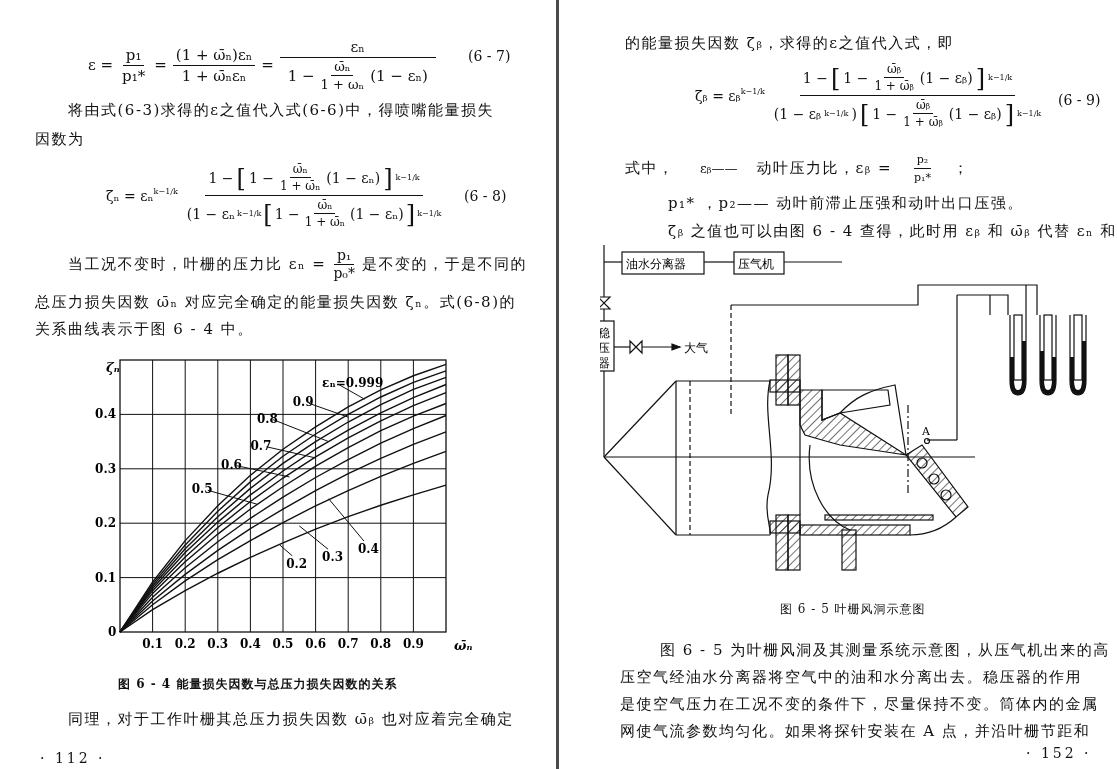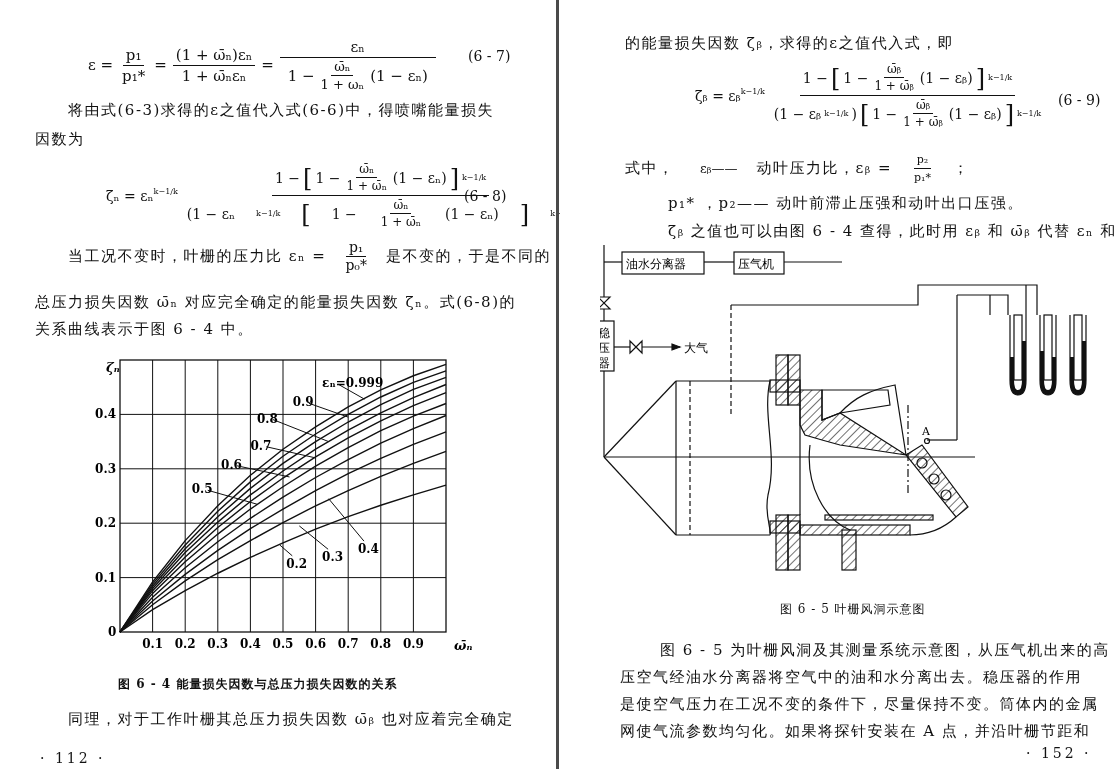--- a/index.html
+++ b/index.html
@@ -62,38 +62,38 @@
         <span style="font-size:24px;line-height:20px;">[</span>
         <span>1 −</span>
         <span class="frac" style="font-size:12px;">
           <span class="num">ω̄ₙ</span>
           <span class="den">1 + ω̄ₙ</span>
         </span>
         <span>(1 − εₙ)</span>
         <span style="font-size:24px;line-height:20px;">]</span>
         <span class="sup">k−1/k</span>
       </span>
-      <span class="den" style="display:flex;align-items:center;gap:21px;padding-top:2px;">
+      <span class="den" style="display:flex;align-items:center;gap:2px;padding-top:2px;">
         <span>(1 − εₙ</span>
         <span class="sup">k−1/k</span>
         <span style="font-size:24px;line-height:20px;">[</span>
         <span>1 −</span>
         <span class="frac" style="font-size:12px;">
           <span class="num">ω̄ₙ</span>
           <span class="den">1 + ω̄ₙ</span>
         </span>
         <span>(1 − εₙ)</span>
         <span style="font-size:24px;line-height:20px;">]</span>
         <span class="sup">k−1/k</span>
       </span>
     </span>
   </div>
   <div class="abs eqno" style="left:464px;top:188px;">(6 - 8)</div>
 
-  <div class="abs para" style="left:68px;top:240px;display:flex;align-items:center;gap:16px;">
+  <div class="abs para" style="left:68px;top:248px;display:flex;align-items:center;gap:4px;">
     <span>当工况不变时，叶栅的压力比 εₙ =</span>
     <span class="frac math" style="font-size:14px;letter-spacing:0;">
       <span class="num">p₁</span>
       <span class="den">p₀*</span>
     </span>
     <span>是不变的，于是不同的</span>
   </div>
   <div class="abs para" style="left:35px;top:295px;">总压力损失因数 ω̄ₙ 对应完全确定的能量损失因数 ζₙ。式(6-8)的</div>
   <div class="abs para" style="left:35px;top:322px;">关系曲线表示于图 6 - 4 中。</div>
 

